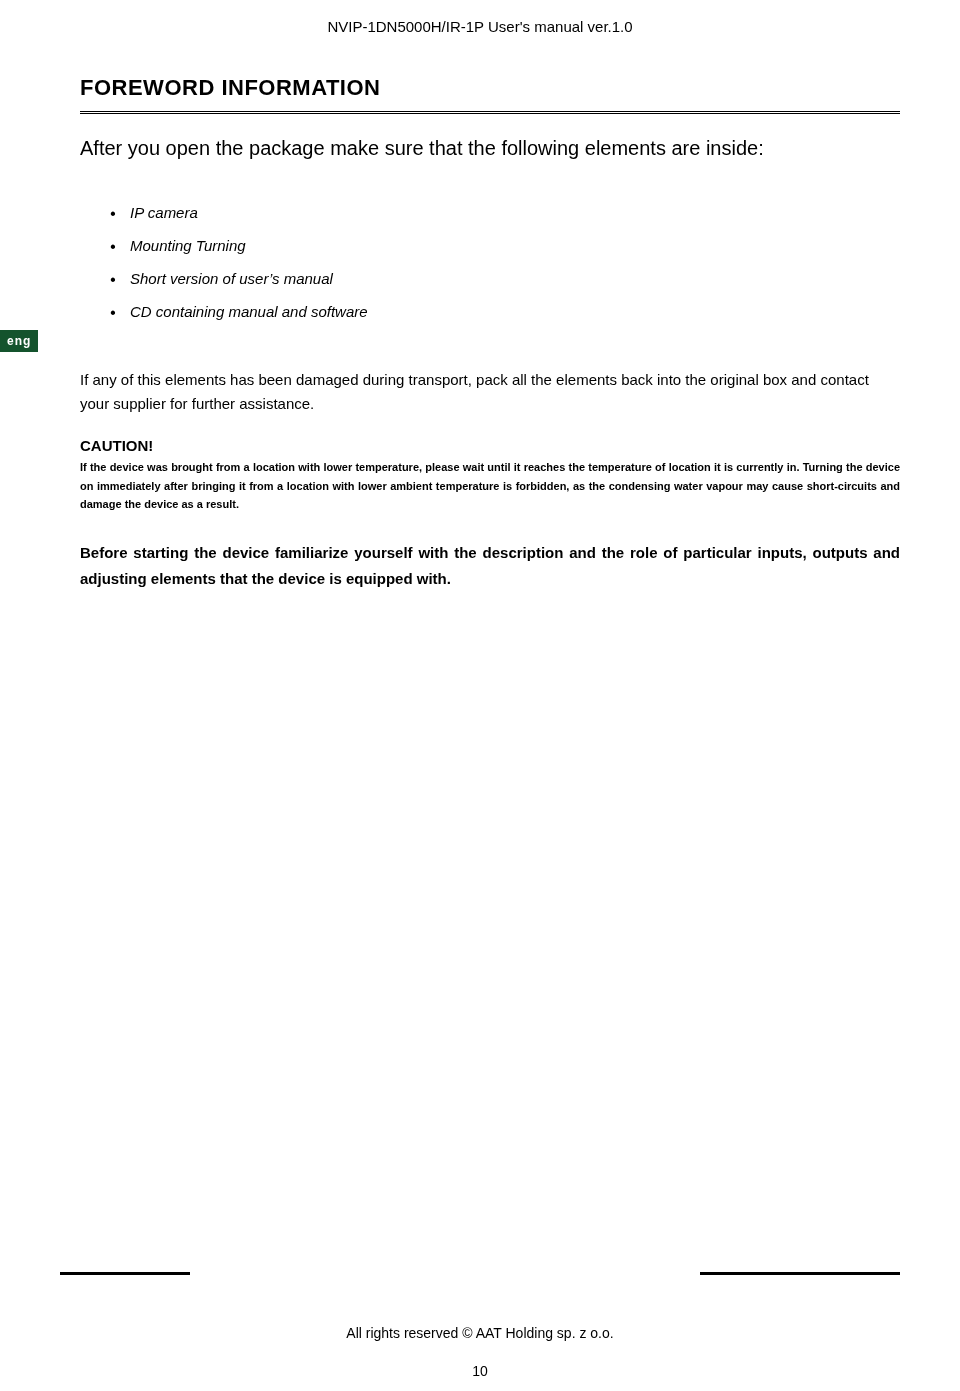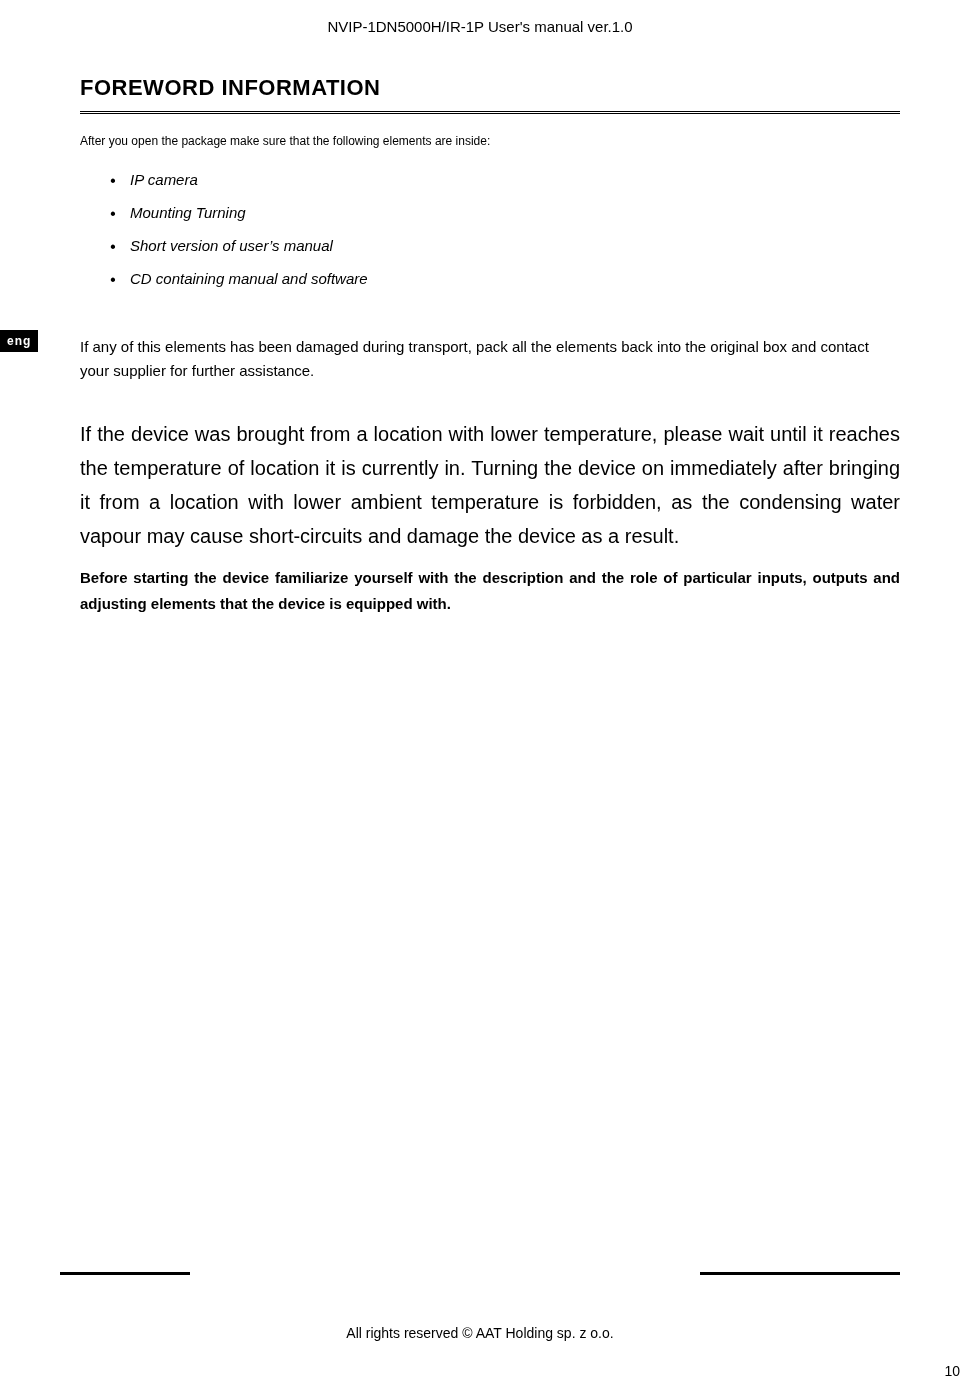--- a/index.html
+++ b/index.html
@@ -30,21 +30,21 @@
       text-align: center;
       font-size: 15px;
       padding: 18px 0 10px 0;
       color: #000;
     }
 
     .sidebar-lang {
       position: absolute;
       left: 0;
       top: 330px;
-      background: #000000;
+      background: #14532d;
       color: #fff;
       font-size: 12px;
       font-weight: bold;
       padding: 4px 7px;
       letter-spacing: 1px;
     }
 
     .main-content {
       margin: 0 60px 0 80px;
       flex: 1;
@@ -64,22 +64,22 @@
       margin-bottom: 18px;
     }
 
     .section-heading {
       font-size: 15px;
       font-weight: bold;
       margin-bottom: 10px;
     }
 
     .intro-text {
-      font-size: 12px;
-      margin-bottom: 12px;
+      font-size: 20px;
+      margin-bottom: 32px;
       line-height: 1.6;
     }
 
     .bullet-list {
       list-style: none;
       margin-left: 30px;
       margin-bottom: 10px;
     }
 
     .bullet-list li {
@@ -94,40 +94,40 @@
       content: "•";
       position: absolute;
       left: 0;
       font-size: 16px;
     }
 
     .damaged-text {
       font-size: 15px;
       line-height: 1.6;
       margin-top: 40px;
-      margin-bottom: 34px;
+      margin-bottom: 21px;
     }
 
     .caution-section {
       margin-top: 10px;
       margin-bottom: 20px;
     }
 
     .caution-label {
       font-weight: bold;
       font-size: 15px;
       margin-bottom: 4px;
     }
 
     .caution-text {
-      font-weight: normal;
-      font-size: 20px;
+      font-weight: bold;
+      font-size: 11px;
       line-height: 1.7;
       text-align: justify;
-      margin-bottom: 12px;
+      margin-bottom: 26px;
     }
 
     .before-text {
       font-weight: bold;
       font-size: 15px;
       line-height: 1.7;
       text-align: justify;
     }
 
     .footer {
@@ -158,21 +158,21 @@
       height: 3px;
       background: #000;
     }
 
     .footer-text {
       font-size: 14px;
       text-align: center;
     }
 
     .footer-page {
-      text-align: right;
+      text-align: center;
       font-size: 14px;
       margin-bottom: 12px;
     }
   </style>
 </head>
 <body>
 
 <div class="page-wrapper">
 
   <div class="header-title">NVIP-1DN5000H/IR-1P User's manual ver.1.0</div>
@@ -191,20 +191,21 @@
     <ul class="bullet-list">
       <li>IP camera</li>
       <li>Mounting Turning</li>
       <li>Short version of user’s manual</li>
       <li>CD containing manual and software</li>
     </ul>
 
     <p class="damaged-text">If any of this elements has been damaged during transport, pack all the elements back into the original box and contact your supplier for further assistance.</p>
 
     <div class="caution-section">
+      <p class="caution-label">CAUTION!</p>
       <p class="caution-text">If the device was brought from a location with lower temperature, please wait until it reaches the temperature of location it is currently in. Turning the device on immediately after bringing it from a location with lower ambient temperature is forbidden, as the condensing water vapour may cause short-circuits and damage the device as a result.</p>
       <p class="before-text">Before starting the device familiarize yourself with the description and the role of particular inputs, outputs and adjusting elements that the device is equipped with.</p>
     </div>
 
   </div>
 
   <div style="flex:1;"></div>
 
   <div style="position:relative; padding: 20px 60px 0 60px;">
     <div class="footer-line-left"></div>

